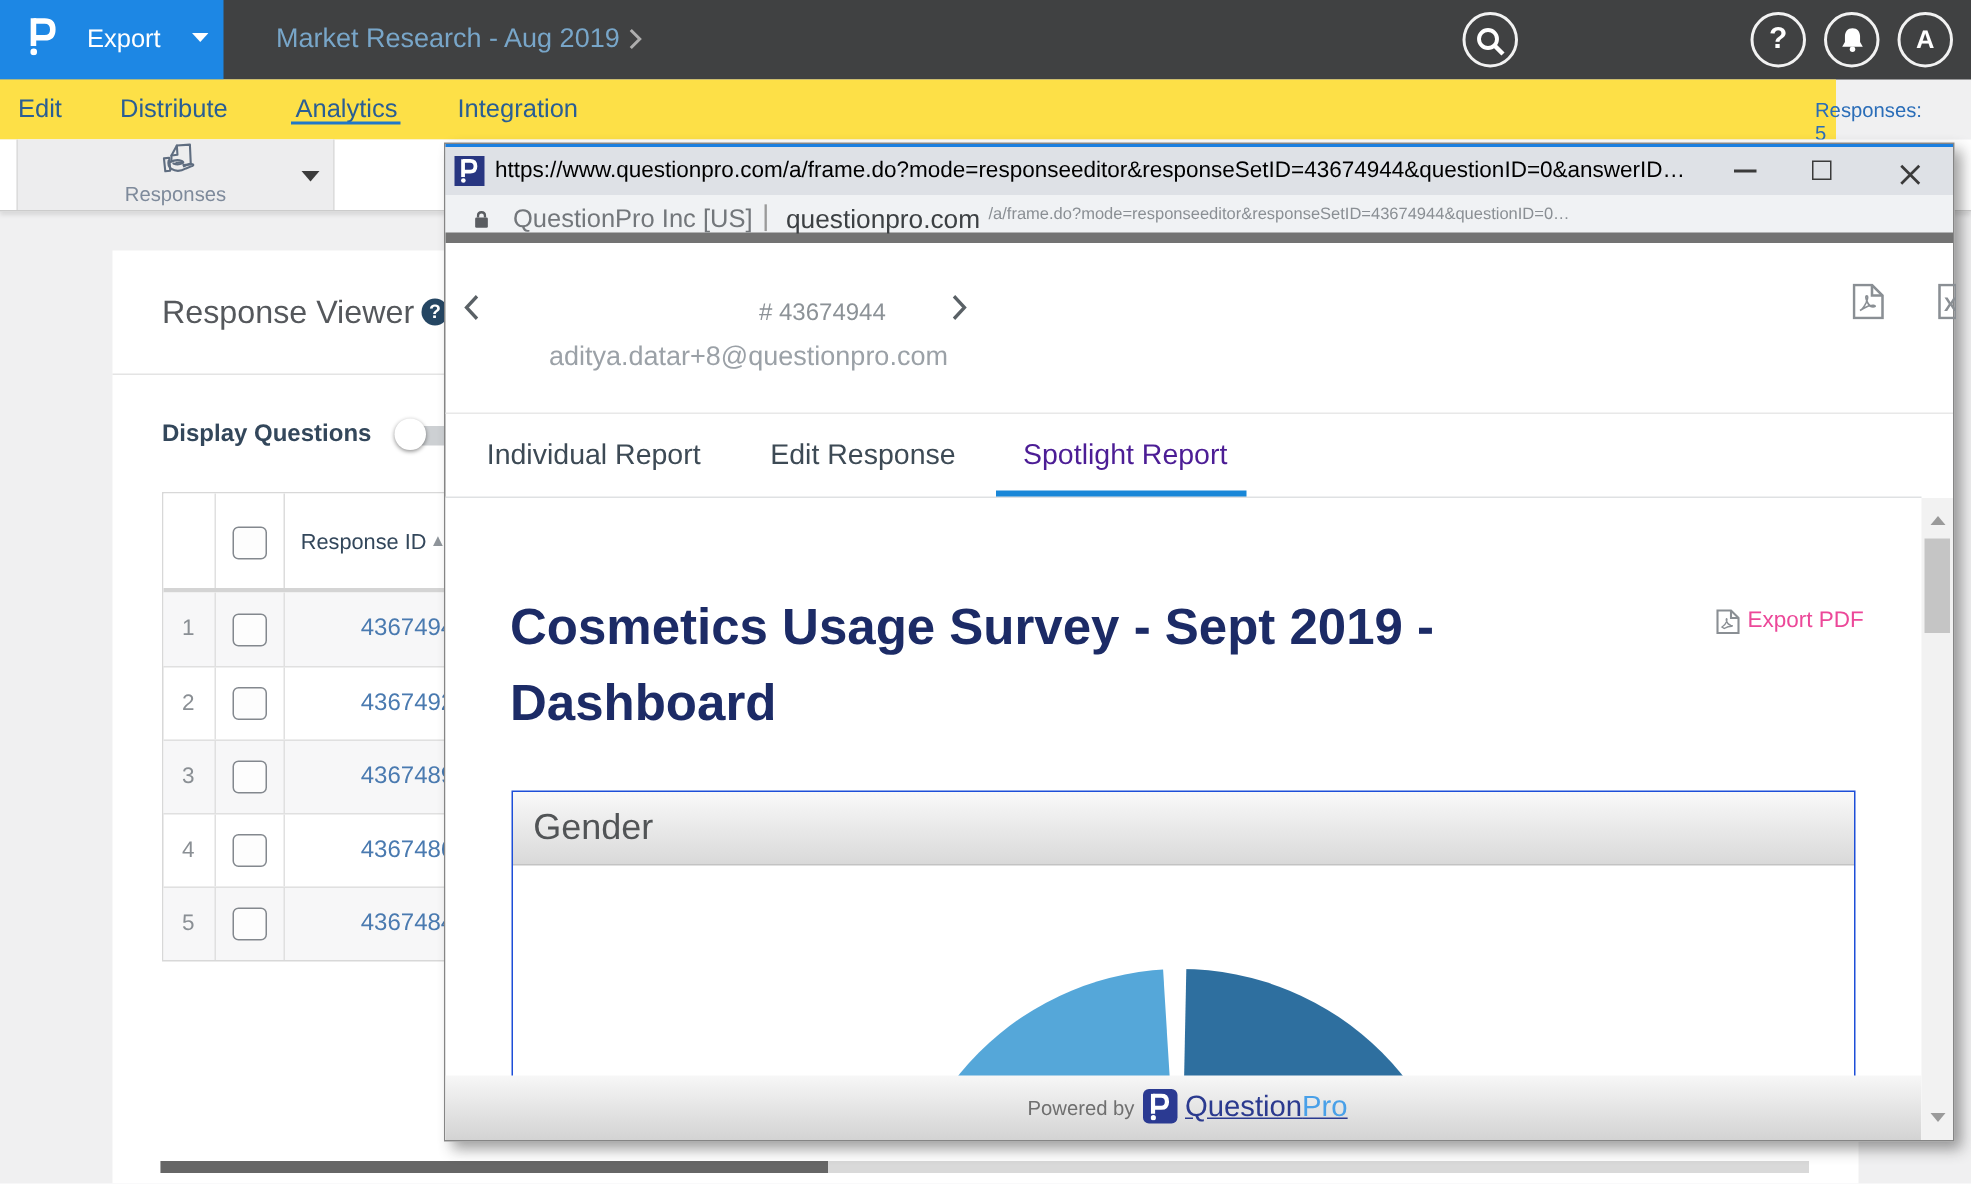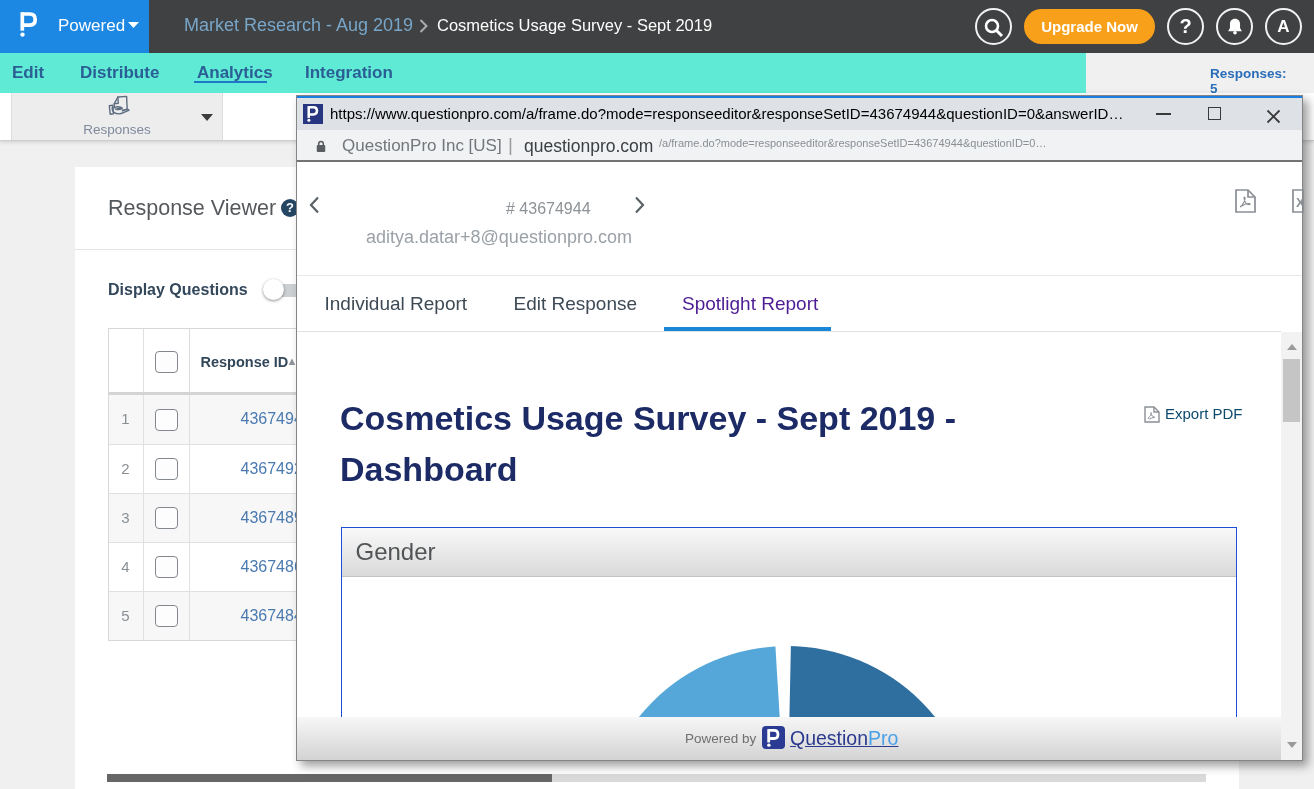--- a/index.html
+++ b/index.html
@@ -10,21 +10,21 @@
   
   #topbar { position:absolute; left:0; top:0; width:1314px; height:53px; background:#404142; }
   #logoblock { position:absolute; left:0; top:0; width:149px; height:53px; background:#1d87e4; }
   #surveys { position:absolute; left:58px; top:16px; color:#fff; font-size:17px; }
   #crumb1 { position:absolute; left:184px; top:15px; color:#78a6c9; font-size:18px; }
   #crumb2 { position:absolute; left:437px; top:16px; color:#fdfdfd; font-size:16.5px; }
   .hcirc { position:absolute; top:8px; width:37px; height:37px; border:2px solid #f2f2f2; border-radius:50%; color:#fff; text-align:center; }
   #upgrade { position:absolute; left:1024px; top:9px; width:131px; height:35px; background:#f9a01b; border-radius:18px; color:#fff; font-size:15px; font-weight:bold; text-align:center; line-height:35px; }
 
   
-  #navrow { position:absolute; left:0; top:53px; width:1086px; height:40px; background:#5eead4;font-weight:bold; }
+  #navrow { position:absolute; left:0; top:53px; width:1224px; height:40px; background:#fde047; }
   .navitem { position:absolute; top:10px; color:#2a5e94; font-size:17px; }
   #resp5 { position:absolute; left:1210px; top:13px; color:#2a6db8; font-size:13.5px; }
 
   
   #toolbar { position:absolute; left:0; top:93px; width:1314px; height:48px; background:#fff; border-bottom:1px solid #cccccc; box-shadow:0 2px 3px rgba(0,0,0,.10); }
   #respbtn { position:absolute; left:11px; top:0px; width:212px; height:47px; background:#ededee; border-left:1px solid #dcdcdc; border-right:1px solid #dcdcdc; }
   #resplabel { position:absolute; left:0; top:29px; width:170px; text-align:center; color:#7e8a9b; font-size:13.5px; }
   #respcaret { position:absolute; left:189px; top:21px; width:0; height:0; border-left:6px solid transparent; border-right:6px solid transparent; border-top:7px solid #3c3c3c; }
 
   
@@ -39,38 +39,38 @@
   
   #rtable { position:absolute; left:32.5px; top:161px; width:1100px; height:313px; border:1px solid #d8d8d8; }
   .trow { position:absolute; left:0; width:1098px; height:49px; border-top:1px solid #e0e0e0; }
   .stripe { background:#f7f7f8; }
   .cnum { position:absolute; left:0; top:0; width:35px; height:100%; border-right:1px solid #e0e0e0; color:#8a8f94; font-size:15px; text-align:center; line-height:48px; }
   .ccheck { position:absolute; left:35px; top:0; width:46px; height:100%; border-right:1px solid #e0e0e0; }
   .cbox { position:absolute; left:11px; top:50%; margin-top:-11px; width:23px; height:22px; background:#fdfdfd; border:1.5px solid #83888e; border-radius:4px; }
   .cid { position:absolute; left:132px; top:15px; color:#4a7ab0; font-size:16px; }
   #thead { position:absolute; left:0; top:0; width:1098px; height:66px; background:#fff; }
   #thead .cbox { margin-top:-10px; }
-  #thlabel { position:absolute; left:92px; top:25px; color:#33475b; font-size:14.5px; font-weight:bold; }
+  #thlabel { position:absolute; left:92px; top:25px; color:#33475b; font-size:14.5px; font-weight:normal; }
   #thsort { position:absolute; left:178px; top:26px; color:#8f959b; font-size:11px; letter-spacing:-2px; }
   #thead { border-bottom:3px solid #d4d4d4; }
 
   
   #hscroll { position:absolute; left:107px; top:774px; width:1099px; height:8px; background:#d9d9d9; }
   #hthumb { position:absolute; left:0; top:0; width:445px; height:8px; background:#666; }
 
   
   #popup { position:absolute; left:296px; top:95px; width:1007px; height:666px; background:#fff; border:1px solid #858585; box-shadow:5px 5px 9px rgba(40,40,40,.45); }
   #pblue { position:absolute; left:0; top:0; width:1005px; height:2px; background:#1a7fe0; }
   #ptitle { position:absolute; left:0; top:2px; width:1005px; height:32px; background:#dee1e6; }
   #favicon { position:absolute; left:6px; top:6px; width:20px; height:20px; background:#283681; }
   #purl { position:absolute; left:33px; top:7px; color:#000000; font-size:15px; white-space:nowrap; }
   #pmin { position:absolute; left:859px; top:15px; width:15px; height:2px; background:#3a3a3a; }
   #pmax { position:absolute; left:911px; top:9px; width:13px; height:13px; border:1.5px solid #3a3a3a; }
   #pclose { position:absolute; left:969px; top:11px; }
-  #paddr { position:absolute; left:0; top:34px; width:1005px; height:32px; background:#f0f2f4; border-bottom:2px solid #737373; }
+  #paddr { position:absolute; left:0; top:34px; width:1005px; height:32px; background:#f0f2f4; border-bottom:7px solid #737373; }
   #asec { position:absolute; left:45px; top:6px; color:#73777b; font-size:17px; }
   #asep { position:absolute; left:211px; top:4px; color:#9a9a9a; font-size:19px; }
   #adom { position:absolute; left:227px; top:6px; color:#3c4043; font-size:17.5px; }
   #apath { position:absolute; left:362px; top:7px; color:#8a8f94; font-size:11px; white-space:nowrap; }
 
   
   #pchevl { position:absolute; left:12px; top:100px; }
   #presp { position:absolute; left:69px; top:95px; color:#3e4b57; font-size:30px; }
   #pnum { position:absolute; left:209px; top:104px; color:#8c9297; font-size:16px; }
   #pchevr { position:absolute; left:337px; top:100px; }
@@ -78,21 +78,21 @@
   #phdivider { position:absolute; left:0; top:179px; width:1005px; height:1px; background:#e8e8e8; }
 
   
   .ptab { position:absolute; color:#3d4a55; font-size:19px; top:197px; }
   #ptabu { position:absolute; left:367px; top:231px; width:167px; height:5px; background:#1987d8; }
   #ptabborder { position:absolute; left:0; top:235px; width:984px; height:1px; background:#dfe1e3; }
 
   
   #iframe { position:absolute; left:0; top:236px; width:984px; height:428px; background:#fff; overflow:hidden; }
   #xpdficon { position:absolute; left:847px; top:74px; }
-  #xpdf { position:absolute; left:868px; top:73px; color:#0c4a6e; font-size:15px; }
+  #xpdf { position:absolute; left:868px; top:73px; color:#ec4899; font-size:15px; }
   #bigh { position:absolute; left:43px; top:61px; width:660px; color:#1c2b66; font-size:34px; font-weight:bold; line-height:51px; }
   #gpanel { position:absolute; left:43.5px; top:195px; width:896px; height:233px; border:1px solid #1d4ed8; background:#fff; }
   #ghead { position:absolute; left:0; top:0; width:894px; height:49px; background:linear-gradient(#f9f9f9,#d9d9d9); border-bottom:1px solid #c3c3c3; }
   #glabel { position:absolute; left:14px; top:10px; color:#515456; font-size:24px; }
   #pie { position:absolute; left:0; top:50px; width:894px; height:140px; }
   #pfoot { position:absolute; left:0; top:385px; width:984px; height:43px; background:linear-gradient(#f7f7f7,#d3d3d3); }
   #pwdby { position:absolute; left:388px; top:14px; color:#6f6f6f; font-size:13.5px; }
   #pflogo { position:absolute; left:465px; top:9px; width:23px; height:23px; background:#2b3a92; border-radius:4px; }
   #pfq { position:absolute; left:493px; top:10px; font-size:19.5px; color:#2b3a8f;text-decoration:underline; }
   #pfq span { color:#49a0e8; }
@@ -106,37 +106,35 @@
 </head>
 <body>
 
 <div id="topbar">
   <div id="logoblock">
     <svg class="abs" style="left:20px;top:12px" width="18" height="25" viewBox="0 0 18 25">
       <path d="M2.3 2 H9.8 Q15.2 2 15.2 7.6 Q15.2 13.2 9.8 13.2 H2.3" fill="none" stroke="#fff" stroke-width="3.7"></path>
       <line x1="2.3" y1="0.2" x2="2.3" y2="18.7" stroke="#fff" stroke-width="3.7"></line>
       <circle cx="2.5" cy="22.6" r="2.2" fill="#fff"></circle>
     </svg>
-    <span id="surveys">Powered</span>
+    <span id="surveys">Export</span>
     <svg class="abs" style="left:128px;top:22px" width="11" height="6" viewBox="0 0 11 6">
         <path d="M0 0 L11 0 L5.5 6 Z" fill="#fff"></path>
       </svg>
   </div>
   <span id="crumb1">Market Research - Aug 2019</span>
   <svg class="abs" style="left:419px;top:19px" width="9" height="14" viewBox="0 0 9 14">
       <path d="M1.5 1 L7.5 7 L1.5 13" fill="none" stroke="#adadad" stroke-width="2"></path>
     </svg>
-  <span id="crumb2">Cosmetics Usage Survey - Sept 2019</span>
   <div class="hcirc" style="left:975px">
     <svg style="margin-top:7px" width="22" height="22" viewBox="0 0 22 22">
         <circle cx="9" cy="9" r="6" fill="none" stroke="#fff" stroke-width="2.6"></circle>
         <line x1="13.5" y1="13.5" x2="19" y2="19" stroke="#fff" stroke-width="3"></line>
       </svg>
   </div>
-  <div id="upgrade">Upgrade Now</div>
   <div class="hcirc" style="left:1167px;font-size:20px;font-weight:bold;line-height:33px">?</div>
   <div class="hcirc" style="left:1216px">
     <svg style="margin-top:6px" width="22" height="22" viewBox="0 0 24 24">
         <path d="M12 3 C8.5 3 6.5 5.5 6.5 9 L6.5 13 L4.5 16.5 L19.5 16.5 L17.5 13 L17.5 9 C17.5 5.5 15.5 3 12 3 Z" fill="#fff"></path>
         <circle cx="12" cy="18.3" r="2" fill="#fff"></circle>
       </svg>
   </div>
   <div class="hcirc" style="left:1265px;font-size:17px;font-weight:bold;line-height:33px">A</div>
 </div>
 

